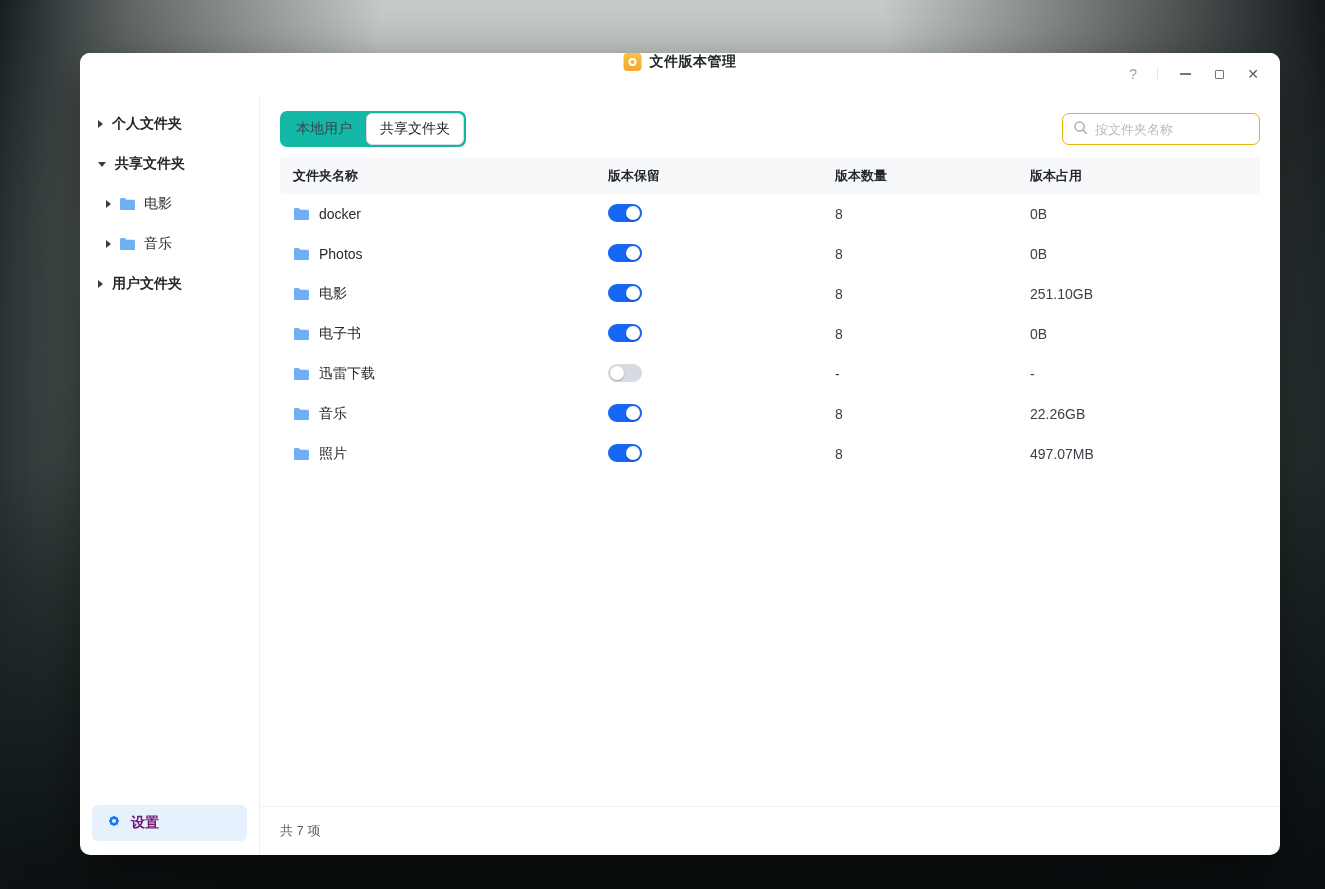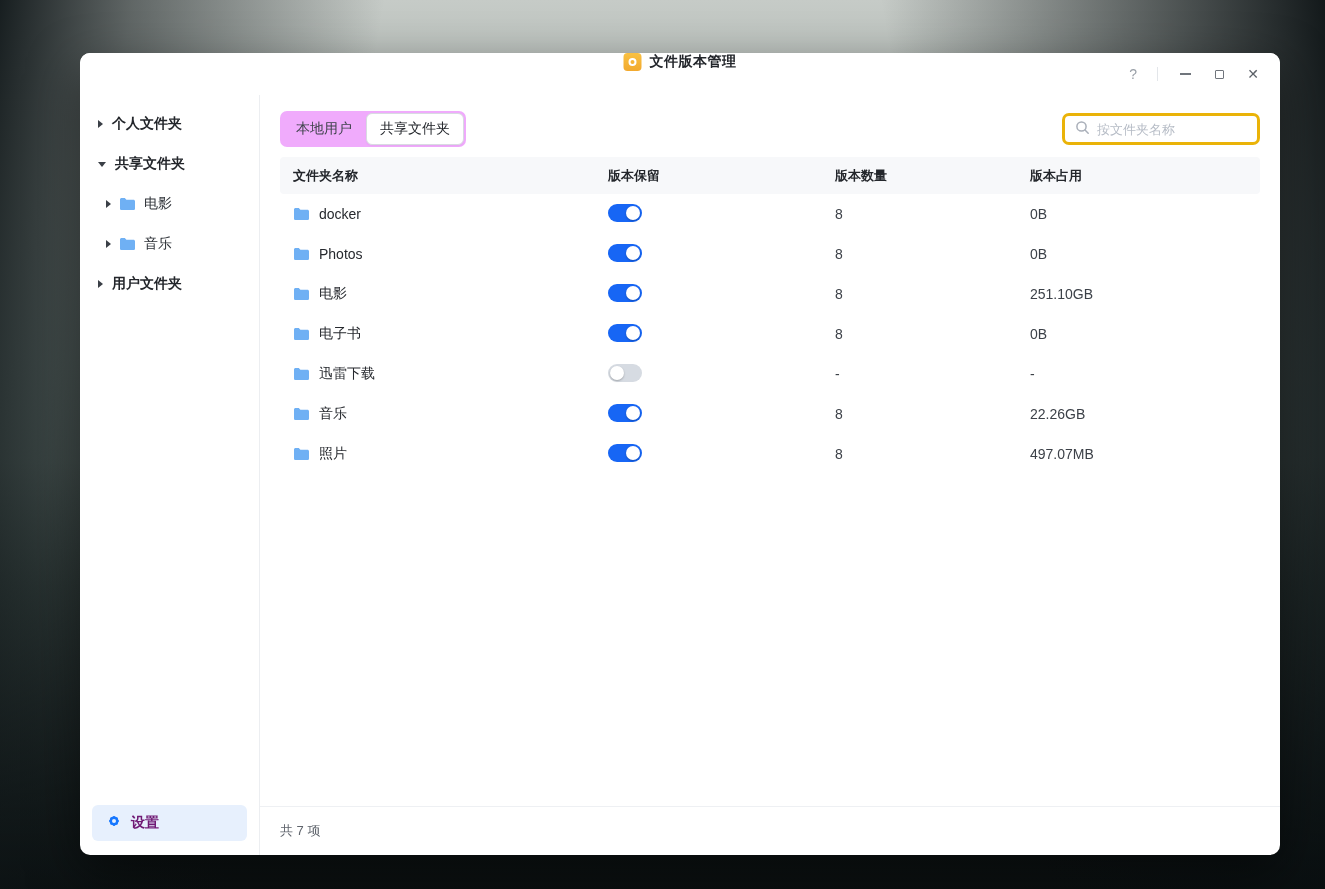--- a/index.html
+++ b/index.html
@@ -58,26 +58,26 @@
   .settings-btn {
     margin:auto 12px 14px 12px; height:36px; border-radius:6px; background:#e7f0fd;
     display:flex; align-items:center; gap:9px; padding-left:14px; cursor:default;
   }
   .settings-label { font-size:14px; color:#701a75; font-weight:600;text-align:center; }
 
   
   .main { flex:1; display:flex; flex-direction:column; min-width:0; }
 
   .toolbar { display:flex; align-items:center; justify-content:space-between; margin:16px 20px 10px 20px; }
-  .tab-group { display:inline-flex; align-items:center; background:#f0abfc; border-radius:7px; padding:2px;text-align:right; }
+  .tab-group { display:inline-flex; align-items:center; background:#14b8a6; border-radius:7px; padding:2px;text-align:right; }
   .tab { padding:6px 13px; font-size:14px; color:#3d424a; border-radius:6px; border:1px solid transparent; cursor:default; }
   .tab.active { background:#fff; border:1px solid #d8dbe1; color:#23262b; box-shadow:0 1px 2px rgba(0,0,0,0.04); }
 
   .search-box {
-    width:198px; height:32px; border:3px solid #eab308; border-radius:7px;
+    width:198px; height:32px; border:1px solid #eab308; border-radius:7px;
     display:flex; align-items:center; gap:7px; padding:0 10px; background:#fff;
   }
   .search-box input { border:none; outline:none; flex:1; min-width:0; font-size:13px; color:#2c3036; font-family:"Liberation Sans","DejaVu Sans",sans-serif; }
   .search-box input::placeholder { color:#b6bcc6; }
 
   
   .table { margin:0 20px; }
   .thead, .trow { display:grid; grid-template-columns:328px 227px 195px auto; align-items:center; }
   .thead { height:37px; background:#f7f8fa; border-radius:4px; }
   .th { font-size:13px; font-weight:700; color:#23262b; }

